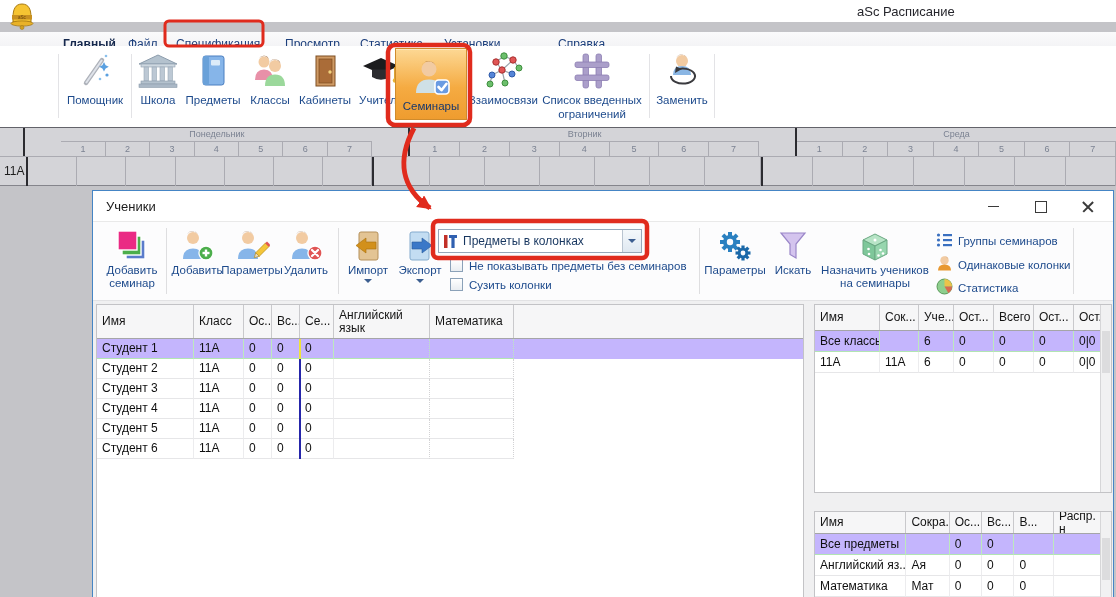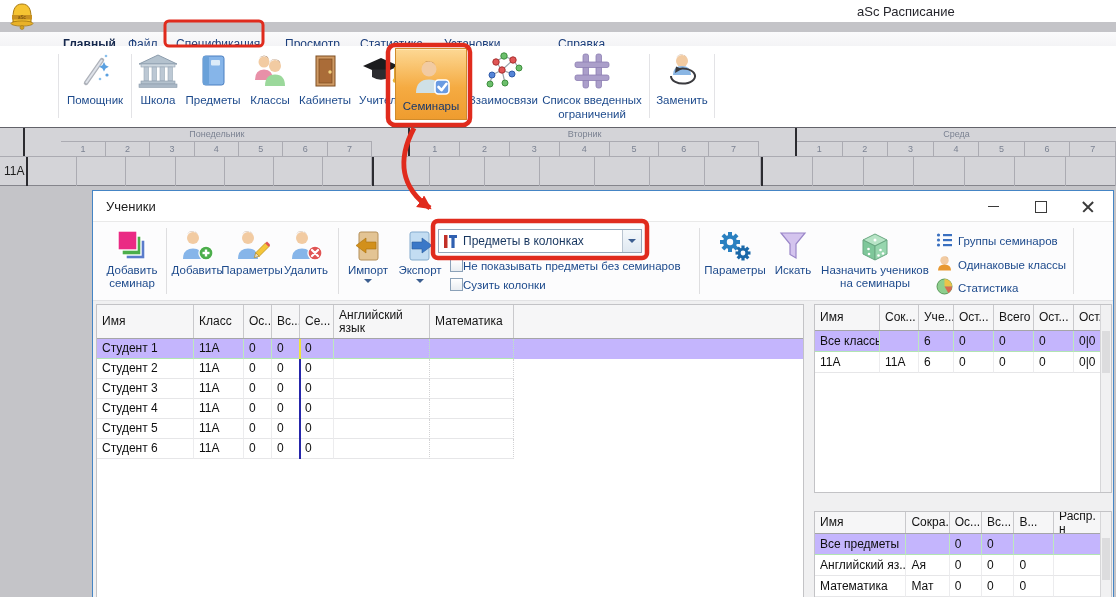--- a/index.html
+++ b/index.html
@@ -53,21 +53,21 @@
   .dsep{position:absolute;top:6px;height:66px;width:1px;background:#dedee0;}
   .dtb{position:absolute;top:6px;display:flex;flex-direction:column;align-items:center;text-align:center;cursor:default;}
   .dticon{height:36px;display:flex;align-items:center;justify-content:center;}
   .dtlabel{font-size:11.5px;line-height:13px;color:#1d4a8c;white-space:nowrap;}
   .darrow{width:0;height:0;border-left:4px solid transparent;border-right:4px solid transparent;border-top:4px solid #3c5e90;margin-top:2px;}
 
   #combo{position:absolute;left:345px;top:7px;width:204px;height:24px;background:#fff;border:1px solid #96a6b8;box-sizing:border-box;display:flex;align-items:center;}
   #combo .ct{flex:1;font-size:12px;color:#17365f;padding-left:5px;white-space:nowrap;overflow:hidden;}
   #combo .cicon{margin-left:4px;display:flex;}
   #combo .cbtn{width:18px;height:100%;border-left:1px solid #b9c4d0;background:linear-gradient(#f4f8fb,#dfe8f1);display:flex;align-items:center;justify-content:center;}
-  .cbrow{position:absolute;left:357px;display:flex;align-items:center;}
+  .cbrow{position:absolute;left:357px;display:flex;align-items:center;gap:6px;}
   .cb{width:13px;height:13px;border:1px solid #8ba1b8;background:linear-gradient(#ffffff,#e9edf1);box-sizing:border-box;}
   .cbl{font-size:11.5px;color:#1d4a8c;white-space:nowrap;}
   .rl{position:absolute;left:0;display:flex;align-items:center;gap:5px;white-space:nowrap;}
   .rl .dtlabel{font-size:11.5px;}
 
   .panel{position:absolute;background:#fff;border:1px solid #c3c3c6;box-sizing:border-box;}
   #left-panel{left:3px;top:113px;width:708px;bottom:0;}
   #rt-panel{left:721px;top:113px;width:298px;height:189px;}
   #rb-panel{left:721px;top:320px;width:298px;bottom:0;}
 
@@ -525,21 +525,21 @@
               </g>
             </svg></span>
         <span class="dtlabel">Группы семинаров</span>
       </div>
       <div class="rl" style="left:843px;top:33px">
         <span><svg width="17" height="16">
               <circle cx="8.5" cy="5.5" r="4.2" fill="#f2cba2"></circle>
               <path d="M4.8 3.5 a4.2 4.2 0 0 1 7.6 0.4 q-1.8 -2.6 -3.8 -2.6 q-2.6 0 -3.8 2.2 z" fill="#b06a28"></path>
               <path d="M2 15.5 q0 -6 6.5 -6 q6.5 0 6.5 6 z" fill="#e89830"></path>
             </svg></span>
-        <span class="dtlabel">Одинаковые классы</span>
+        <span class="dtlabel">Одинаковые колонки</span>
       </div>
       <div class="rl" style="left:843px;top:56px">
         <span><svg width="17" height="17">
               <circle cx="8.5" cy="8.5" r="7.5" fill="#8ecf8e" stroke="#5a9a5a"></circle>
               <path d="M8.5 8.5 L8.5 1 A7.5 7.5 0 0 1 16 8.5 z" fill="#ecc34a"></path>
               <path d="M8.5 8.5 L16 8.5 A7.5 7.5 0 0 1 12.3 15 z" fill="#d86a50"></path>
             </svg></span>
         <span class="dtlabel">Статистика</span>
       </div>
       <div class="dsep" style="left:980px"></div>

